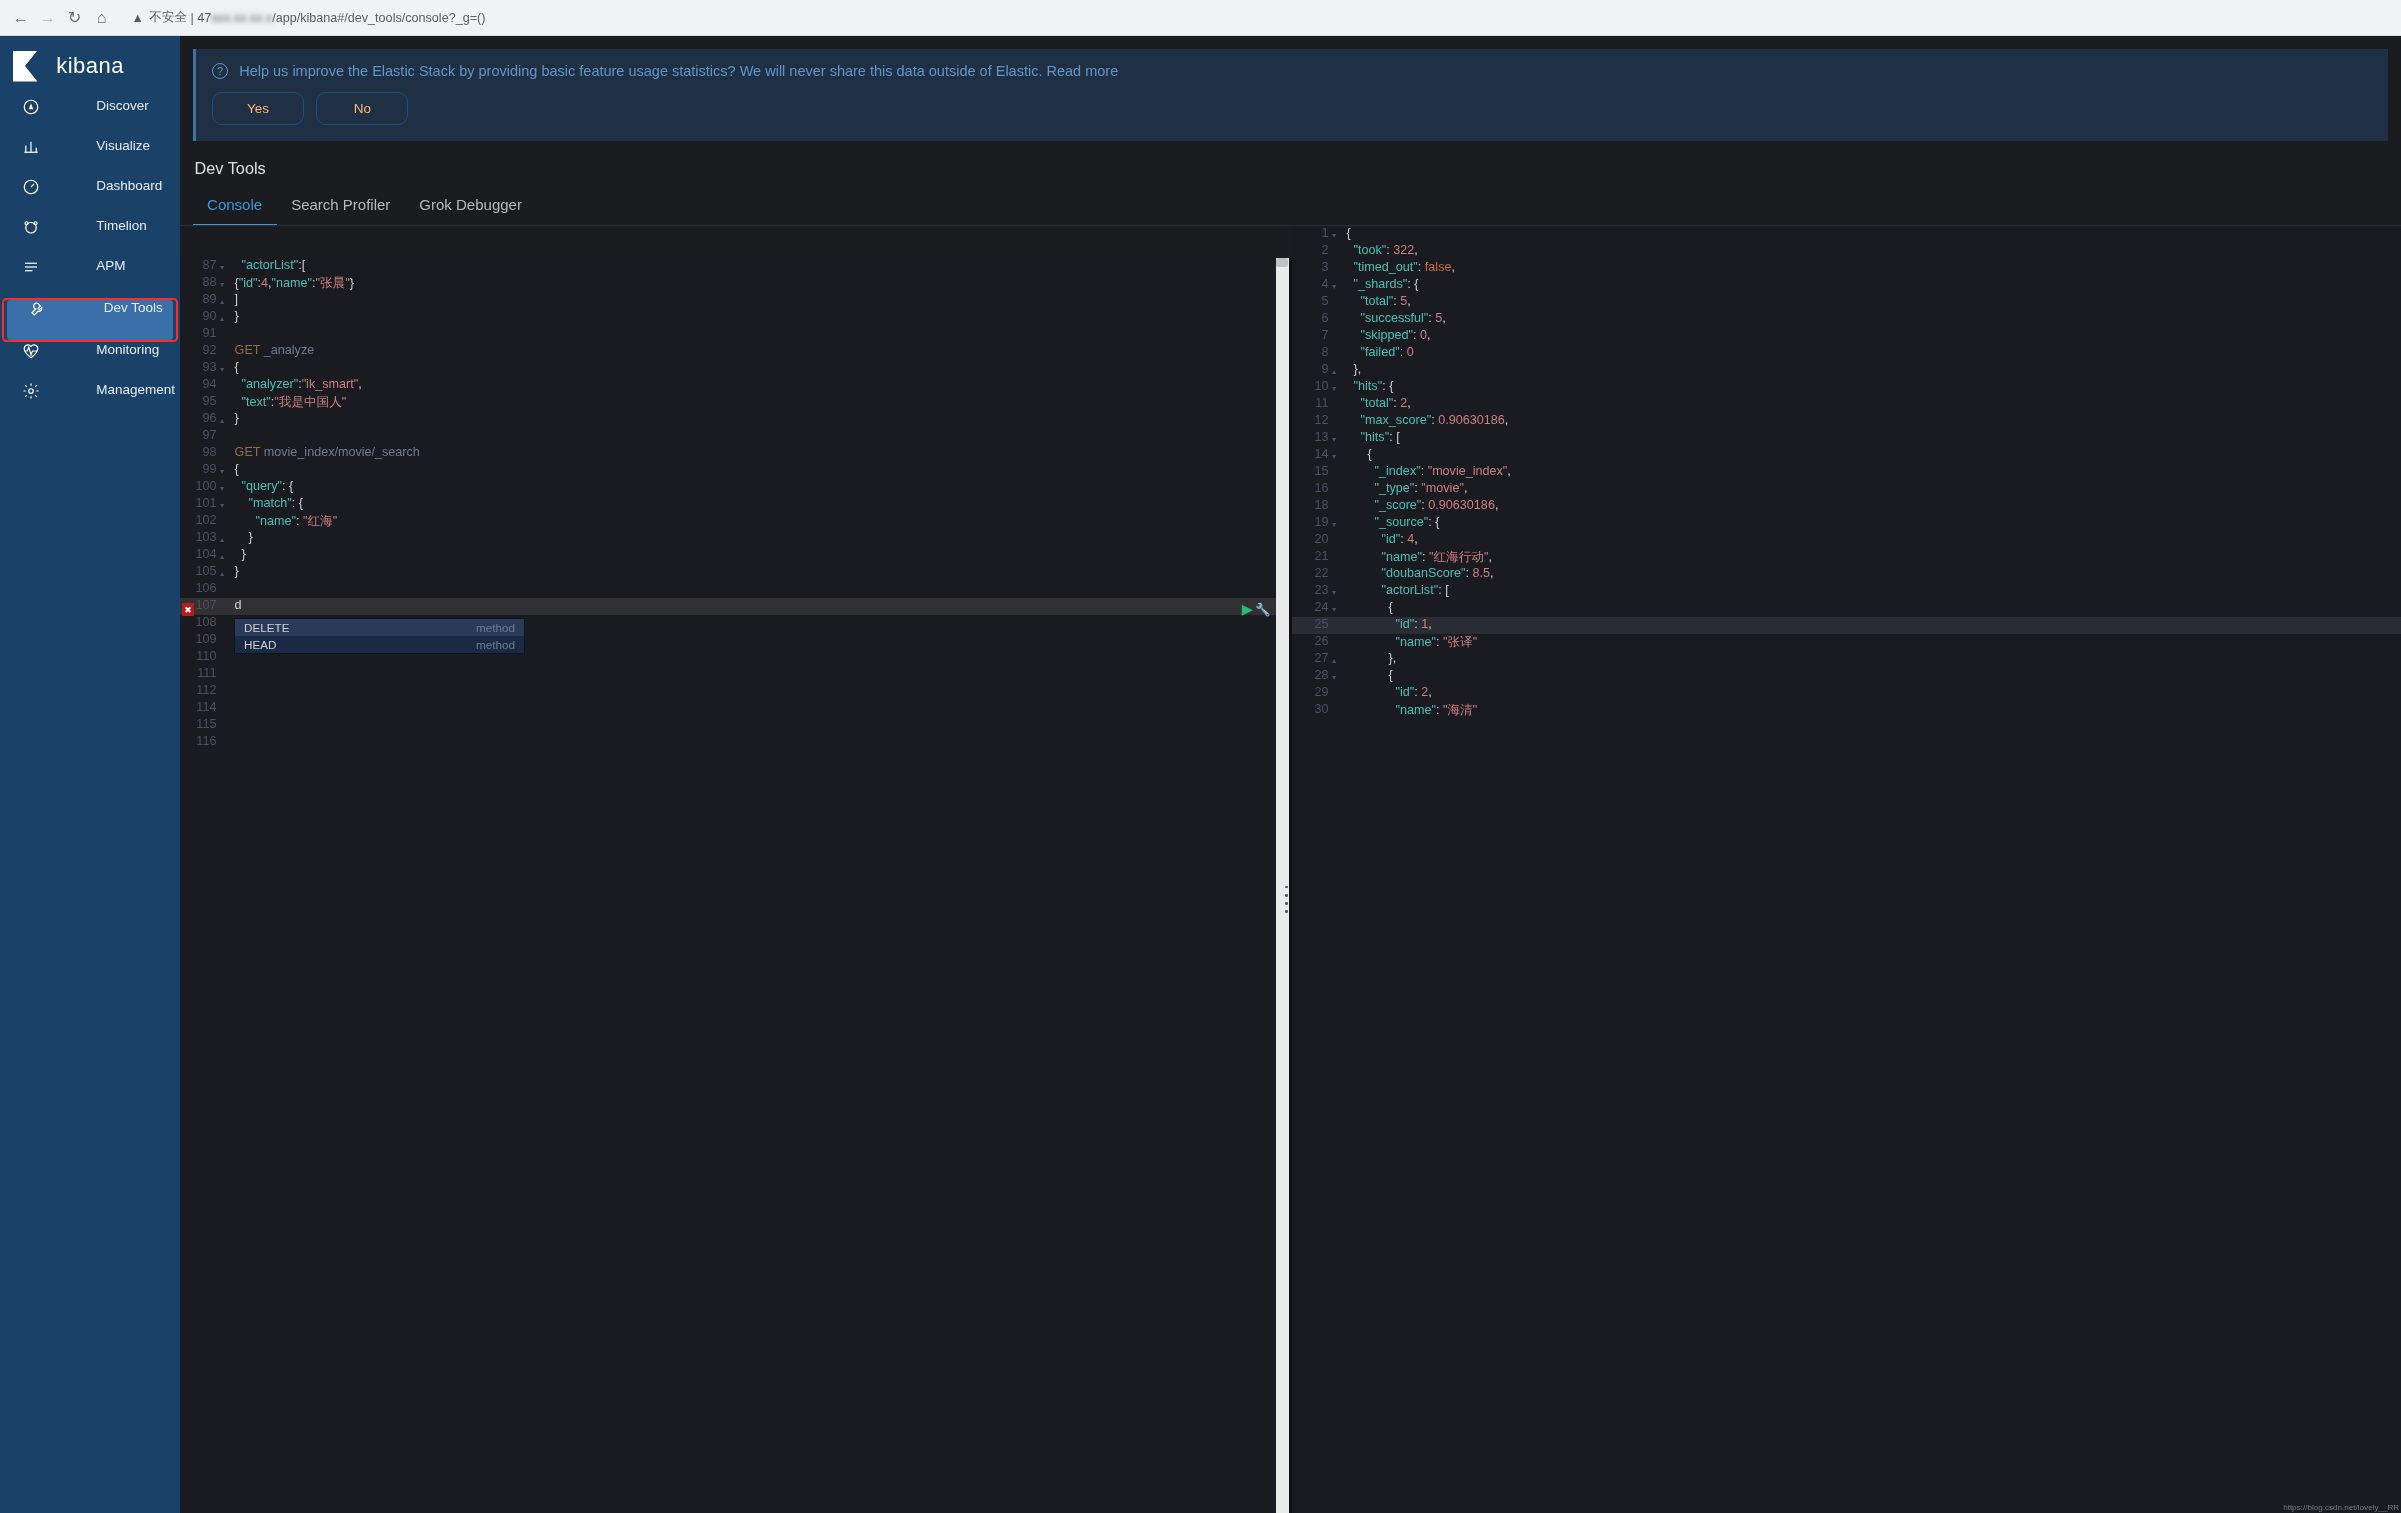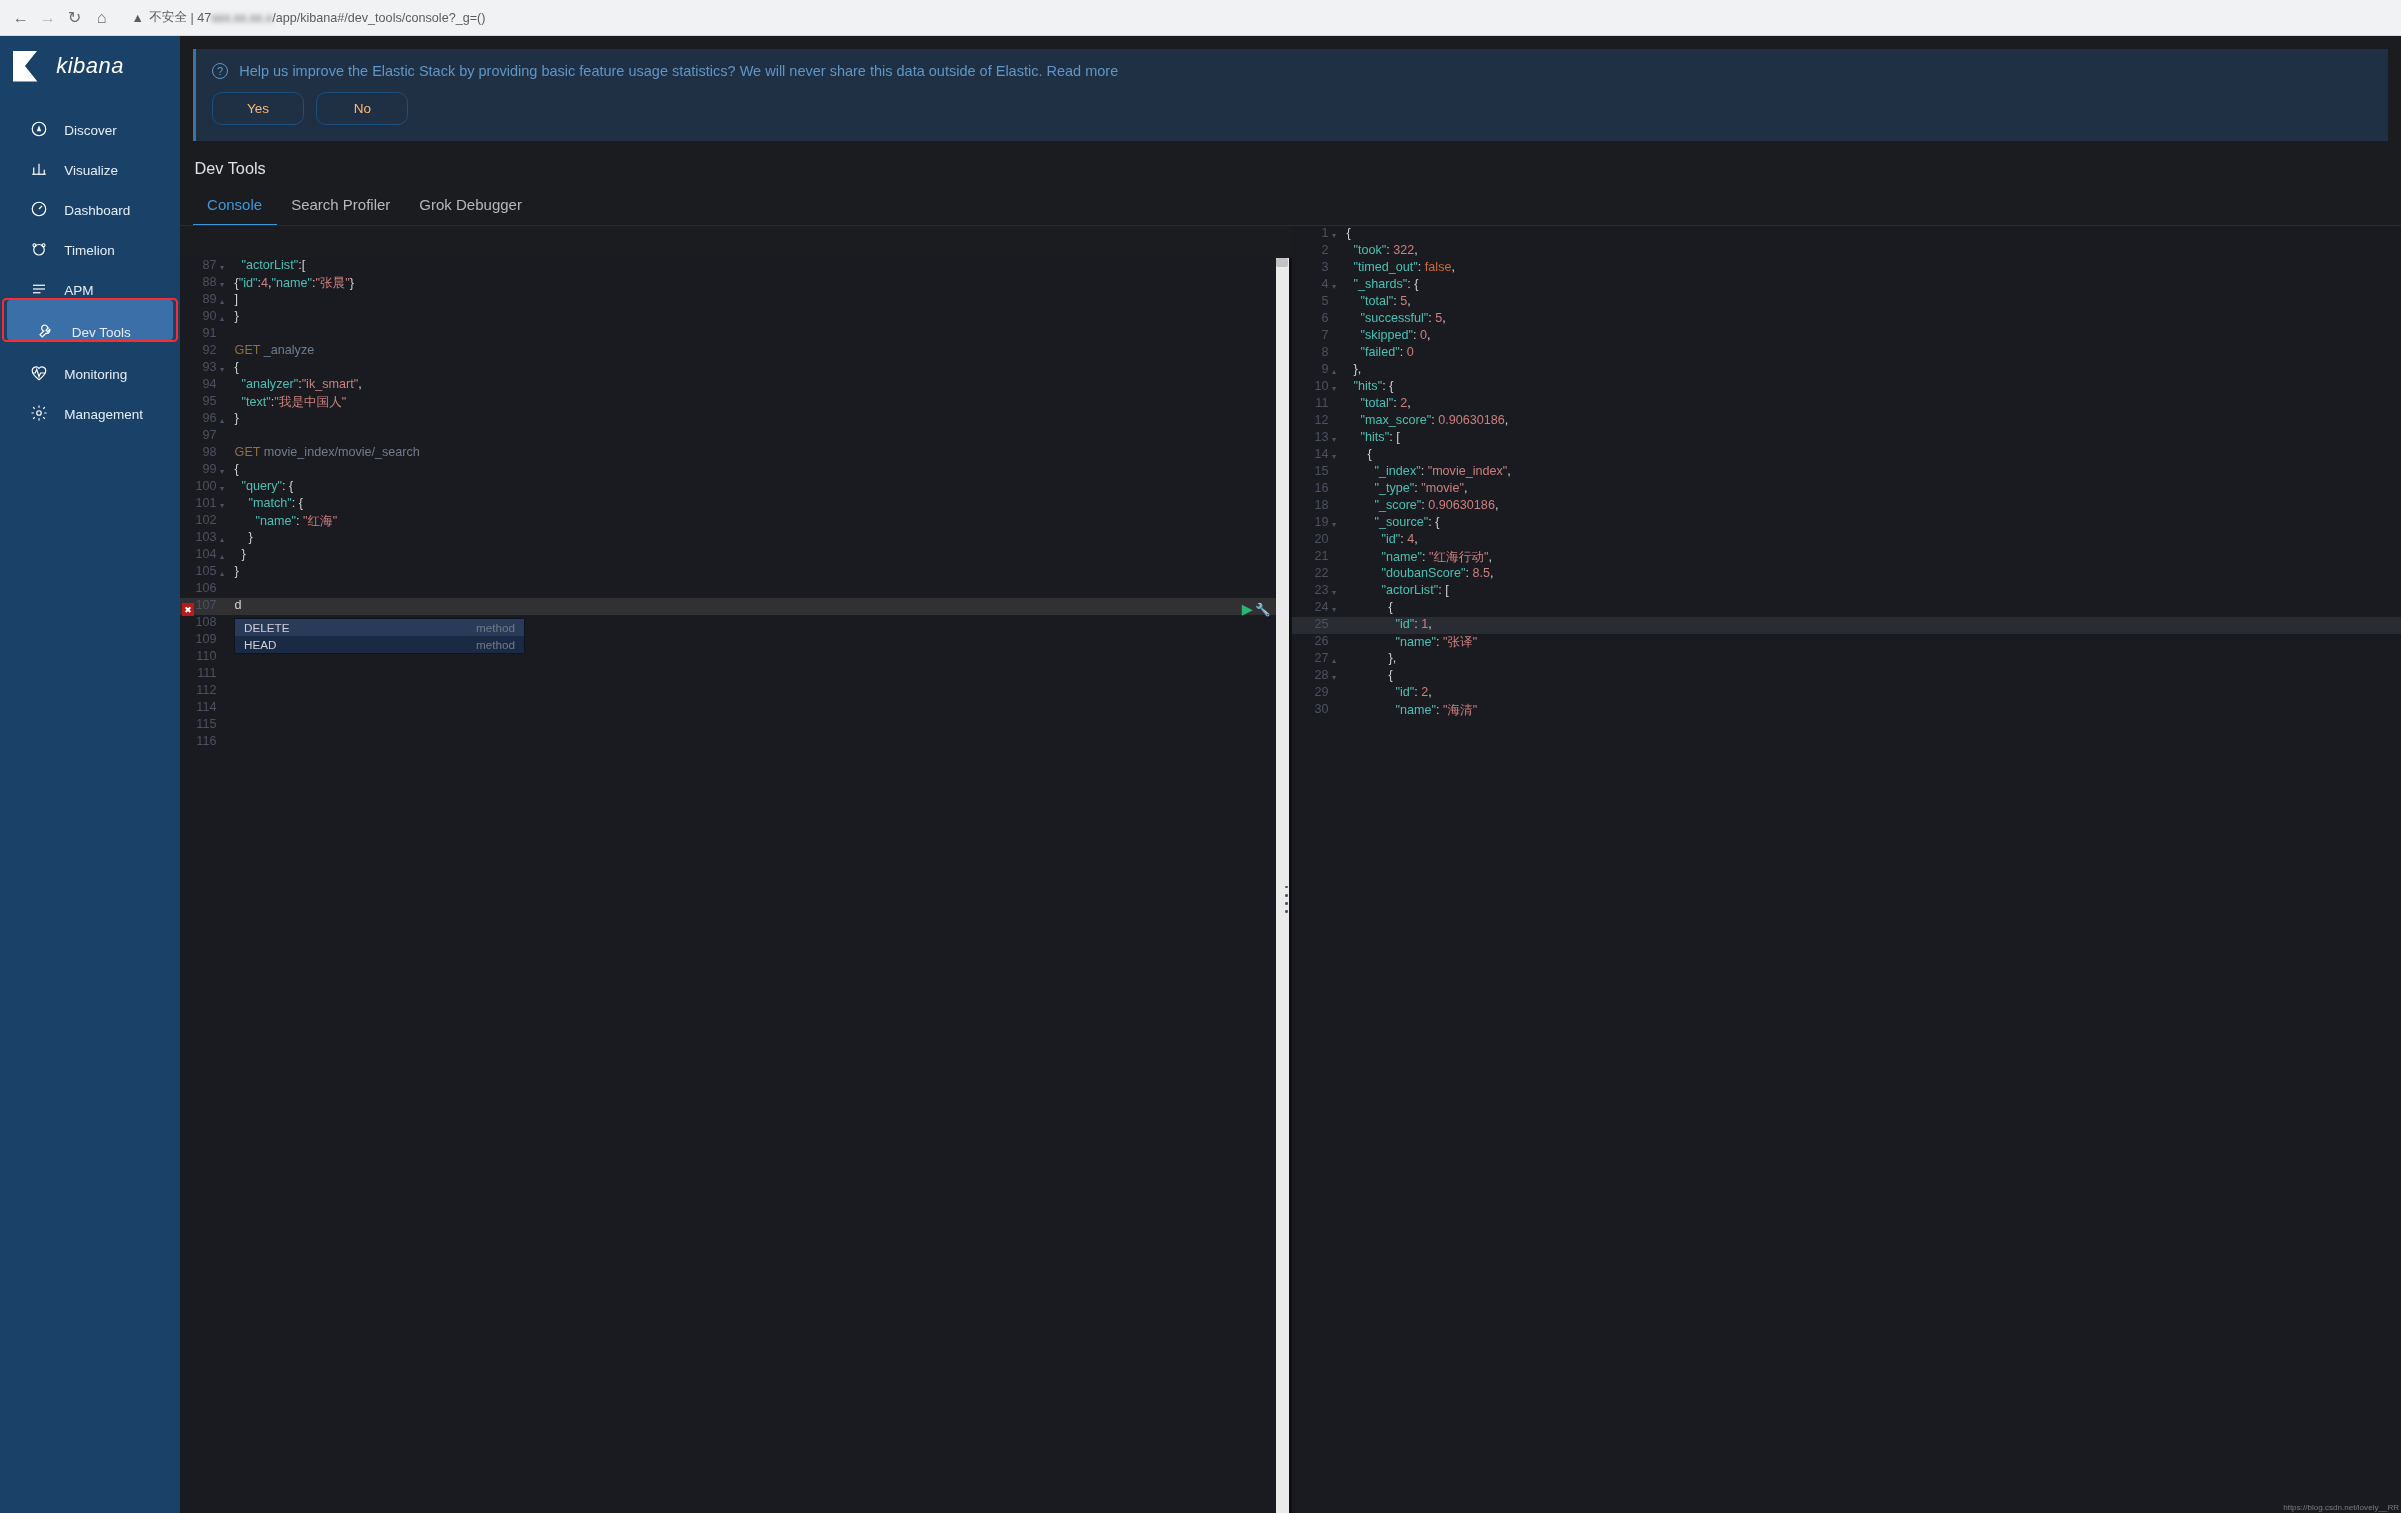--- a/index.html
+++ b/index.html
@@ -8,24 +8,24 @@
 
 .chrome { height:36px; background:#f1f2f3; display:flex; align-items:center; padding:0 7.2px; border-bottom:0.9px solid #d9d9d9;}
 .chrome .nav-btn { width:27px; height:27px; display:flex; align-items:center; justify-content:center; color:#6e6e6e; font-size:16.3px; }
 .chrome .nav-btn.disabled { opacity:0.45; }
 .addr { flex:1; margin-left:7.2px; background:#f1f2f3; height:25px; border-radius:12.6px; display:flex; align-items:center; padding:0 9px; color:#5c5c5c; font-size:12.6px;}
 .addr .warn{margin-right:5.4px;}
 .addr .blur { filter:blur(2.7px); }
 
 .app { display:flex; height:calc(100vh - 36px); background:#1d1e24;}
 .sidebar { width:180px; background:#1a4167; color:#dee8f1; display:flex; flex-direction:column; }
-.logo-row { display:flex; align-items:center; padding:14.5px 12.6px 16.3px 12.6px;font-style:italic; }
+.logo-row { display:flex; align-items:center; padding:14.5px 12.6px 16.3px 12.6px; }
 .logo-shape { width:31px; height:31px; background:#fff; clip-path:polygon(0 0,80% 0,40% 50%,80% 100%,0 100%,0 0); margin-right:12.6px;}
 .logo-text { font-size:22px; color:#fff; letter-spacing:0.5px;}
-.nav-item { display:flex; align-items:flex-end; height:40px; padding-left:30px; color:#e5eef7; font-size:13.5px; cursor:pointer;}
+.nav-item { display:flex; align-items:flex-start; height:40px; padding-left:22px; color:#e5eef7; font-size:13.5px; cursor:pointer;gap:40px;}
 .nav-item.active { background:linear-gradient(90deg,#3a6fa8,#3a6fa8); border-radius:3.6px; margin:0 3.6px; position:relative;}
 .highlight-box { border:2.7px solid #ff2b2b; border-radius:4.5px; padding:0; margin:0 1.8px; }
 .nav-item .ico { width:18px; height:18px; margin-right:16.3px; display:flex; align-items:center; justify-content:center; color:#fff;}
 .nav-item .ico svg { width:18px; height:18px; stroke:#fff; fill:none; stroke-width:1.6;}
 .nav-item.active .ico svg { stroke:#fff; }
 
 .main { flex:1; display:flex; flex-direction:column; background:#1b1c20; min-width:0;}
 .banner { margin:12.6px 12.6px 0 12.6px; background:#1f3044; border-left:3.6px solid #42729f; padding:14.5px 16.3px 16.3px 16.3px;}
 .banner-text { color:#5f96c8; font-size:14.5px; display:flex; align-items:center;}
 .banner-text .qmark { width:16.3px;height:16.3px;border:1.4px solid #5f96c8;border-radius:50%; display:inline-flex;align-items:center;justify-content:center;margin-right:11px;font-size:11px;color:#5f96c8;}

